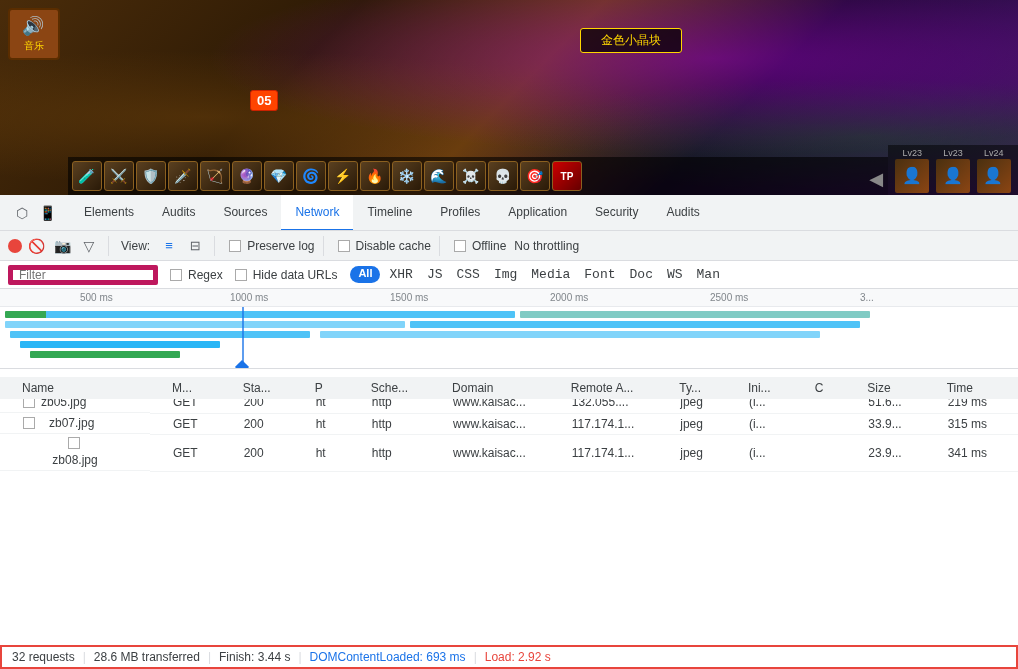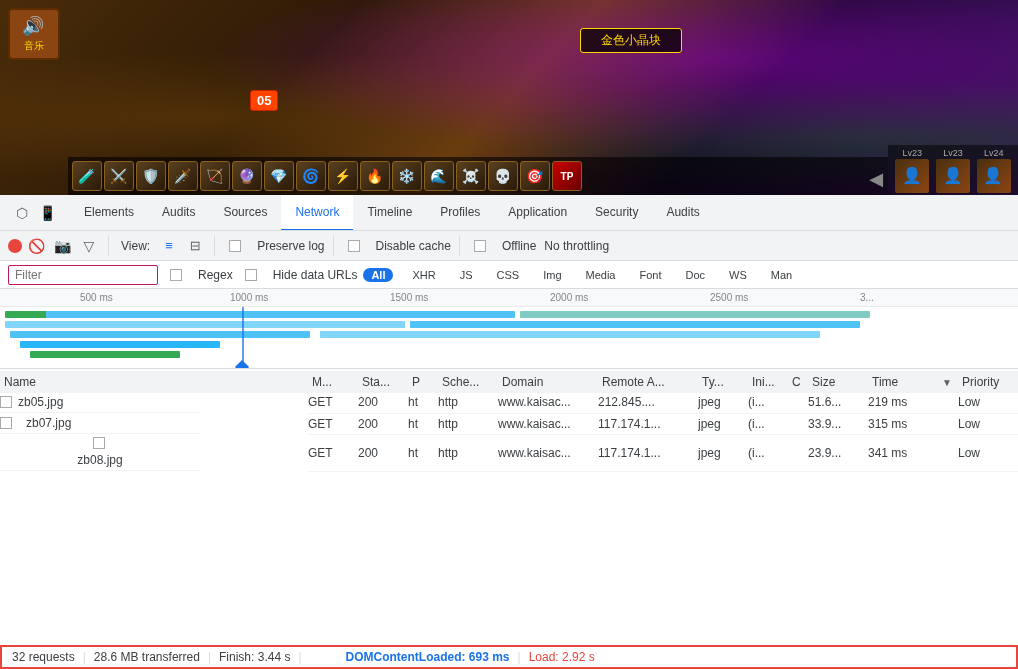--- a/index.html
+++ b/index.html
@@ -235,21 +235,21 @@
       cursor: pointer;
       color: #5f6368;
       font-size: 13px;
     }
     .view-icon.active {
       color: #1a73e8;
     }
     .checkbox-group {
       display: flex;
       align-items: center;
-      gap: 14px;
+      gap: 4px;
       margin-left: 6px;
       font-size: 12px;
       color: #3c4043;
     }
     .no-throttle {
       font-size: 12px;
       color: #3c4043;
       margin-left: 4px;
     }
 
@@ -259,47 +259,49 @@
       align-items: center;
       height: 28px;
       background: #fff;
       border-bottom: 1px solid #dadce0;
       padding: 0 8px;
       gap: 6px;
     }
     .filter-input {
       width: 150px;
       height: 20px;
-      border: 1px solid #be185d;
+      border: 5px solid #be185d;
       border-radius: 2px;
       padding: 0 6px;
       font-size: 12px;
       outline: none;
     }
     .filter-chip {
       padding: 1px 8px;
       border-radius: 10px;
       font-size: 11px;
       font-weight: 600;
       cursor: pointer;
     }
     .filter-chip.active {
       background: #1a73e8;
       color: #fff;
     }
     .filter-type-btns {
       display: flex;
-      gap: 14px;
+      gap: 4px;
+      margin-left: 7px;
     }
     .type-btn {
-      font-size: 11px;
+      font-size: 13px;
       color: #3c4043;
       cursor: pointer;
       padding: 1px 5px;
       border-radius: 2px;
+      font-family: Liberation Mono, monospace;
     }
 
     
     .timeline-area {
       height: 80px;
       background: #fff;
       border-bottom: 1px solid #dadce0;
       position: relative;
       overflow: hidden;
     }
@@ -323,32 +325,32 @@
     }
 
     
     .network-table {
       width: 100%;
       border-collapse: collapse;
       font-size: 12px;
     }
     .network-table th {
       text-align: left;
-      padding: 4px 4px;
+      padding: 4px 22px;
       background: #f1f3f4;
       border-bottom: 1px solid #dadce0;
       font-weight: 500;
       color: #3c4043;
       white-space: nowrap;
       cursor: pointer;
       position: sticky;
-      top: 2px;
+      top: 8px;
     }
     .network-table td {
-      padding: 3px 0;
+      padding: 3px 23px;
       border-bottom: 1px solid #f1f3f4;
       color: #3c4043;
       white-space: nowrap;
       overflow: hidden;
       text-overflow: ellipsis;
       max-width: 200px;
     }
     .col-name { min-width: 150px; }
     .col-method { width: 50px; }
     .col-status { width: 50px; }
@@ -379,22 +381,21 @@
       font-size: 12px;
       color: #3c4043;
       z-index: 10;
     }
     .status-divider {
       color: #dadce0;
       margin: 0 4px;
     }
     .domcontent-text {
       color: #1a73e8;
-      font-weight: 700;
-      margin-left: 36px;
+      font-weight: 400;
     }
     .load-text {
       color: #e8453c;
       font-weight: 500;
     }
 
     
     .table-container {
       height: 140px;
       overflow-y: auto;
@@ -651,21 +652,21 @@
       <tr>
             <td style="display: flex; align-items: center; gap: 4px;">
               <span class="cb"></span>
               <span>zb05.jpg</span>
             </td>
             <td>GET</td>
             <td>200</td>
             <td>ht</td>
             <td>http</td>
             <td>www.kaisac...</td>
-            <td>212.845....</td>
+            <td>132.055....</td>
             <td>jpeg</td>
             <td>(i...</td>
             <td></td>
             <td>51.6...</td>
             <td>219 ms</td>
             <td></td>
             <td>Low</td>
           </tr>
           <tr>
             <td style="display: flex; align-items: center; gap: 12px;">

